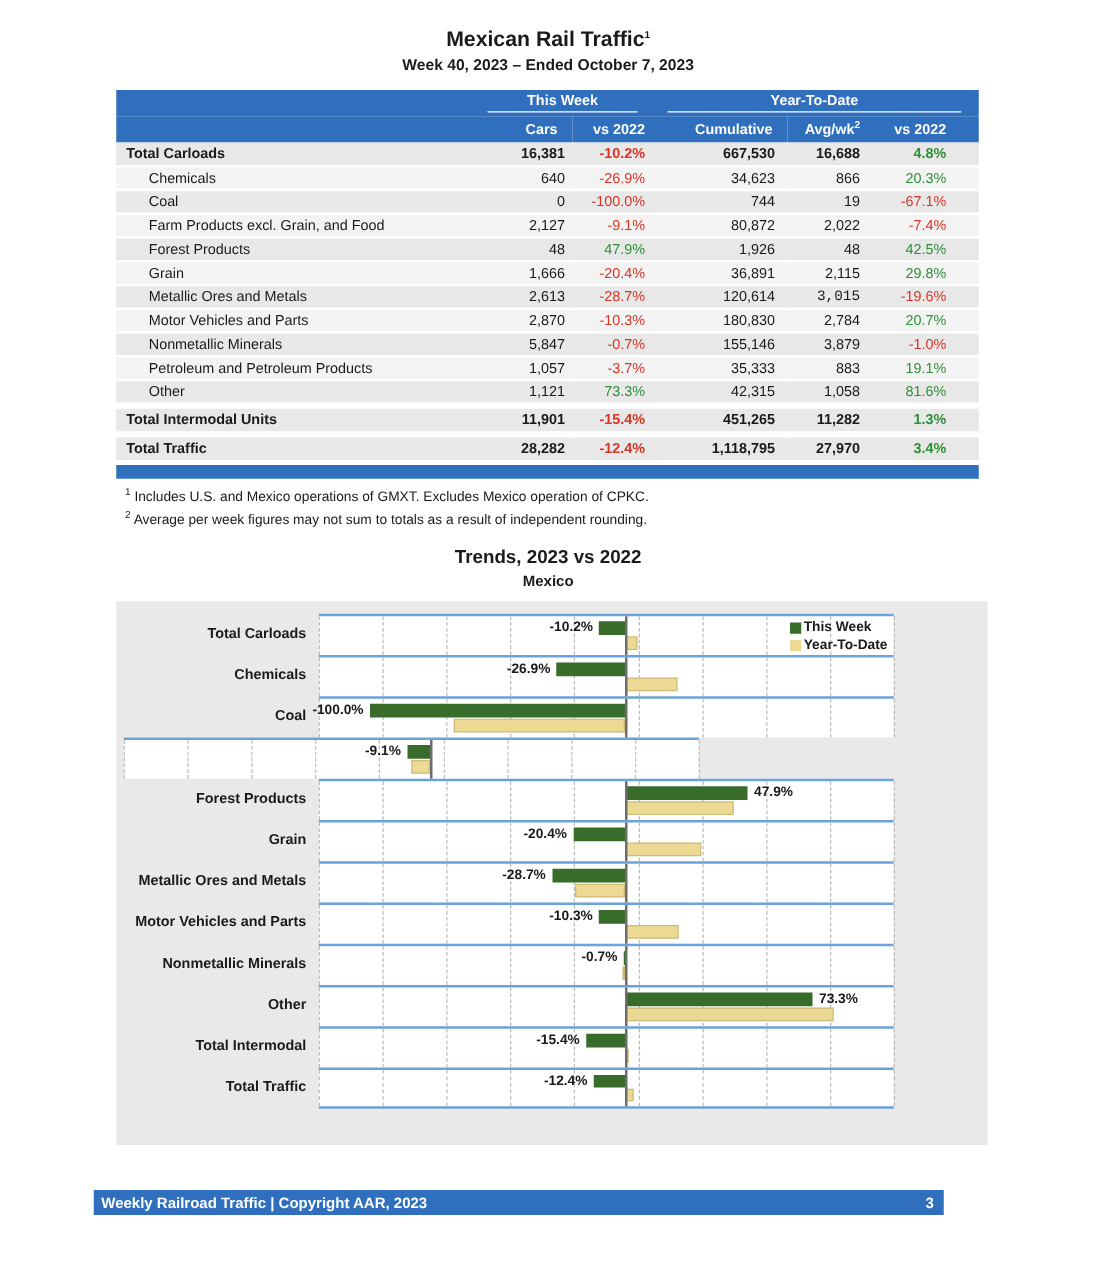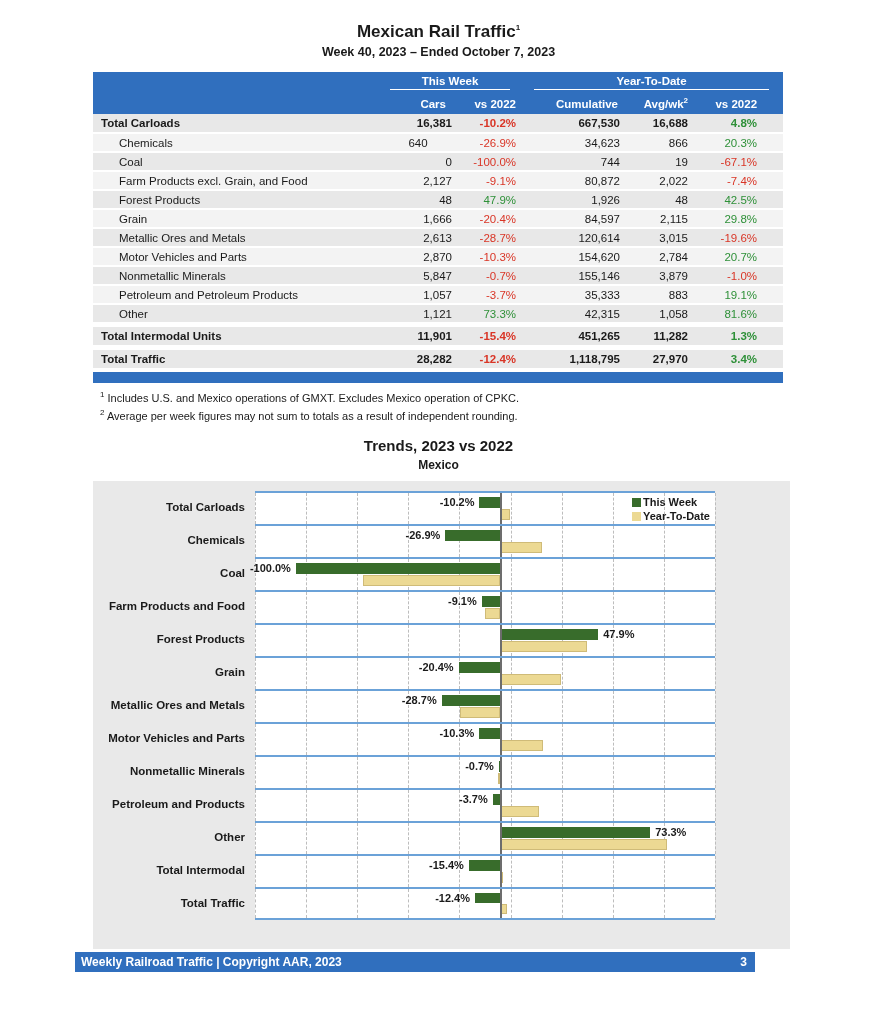--- a/index.html
+++ b/index.html
@@ -108,21 +108,21 @@
         <tr class="bold dark">
           <td class="lbl" style="padding-left: 8px;">Total Carloads</td>
           <td class="num" style="padding-right: 6px;">16,381</td>
           <td class="num neg" style="padding-right: 8px;">-10.2%</td>
           <td class="num" style="padding-right: 10px;">667,530</td>
           <td class="num" style="padding-right: 8px;">16,688</td>
           <td class="num pos" style="padding-right: 26px;">4.8%</td>
         </tr>
         <tr class="light">
           <td class="lbl" style="padding-left: 26px;">Chemicals</td>
-          <td class="num" style="padding-right: 6px; text-align: center;">640</td>
+          <td class="num" style="padding-right: 6px;">640</td>
           <td class="num neg" style="padding-right: 8px;">-26.9%</td>
           <td class="num" style="padding-right: 10px;">34,623</td>
           <td class="num" style="padding-right: 8px;">866</td>
           <td class="num pos" style="padding-right: 26px;">20.3%</td>
         </tr>
         <tr class="dark">
           <td class="lbl" style="padding-left: 26px;">Coal</td>
           <td class="num" style="padding-right: 6px;">0</td>
           <td class="num neg" style="padding-right: 8px;">-100.0%</td>
           <td class="num" style="padding-right: 10px;">744</td>
@@ -142,37 +142,37 @@
           <td class="num" style="padding-right: 6px;">48</td>
           <td class="num pos" style="padding-right: 8px;">47.9%</td>
           <td class="num" style="padding-right: 10px;">1,926</td>
           <td class="num" style="padding-right: 8px;">48</td>
           <td class="num pos" style="padding-right: 26px;">42.5%</td>
         </tr>
         <tr class="light">
           <td class="lbl" style="padding-left: 26px;">Grain</td>
           <td class="num" style="padding-right: 6px;">1,666</td>
           <td class="num neg" style="padding-right: 8px;">-20.4%</td>
-          <td class="num" style="padding-right: 10px;">84,597</td>
+          <td class="num" style="padding-right: 10px;">36,891</td>
           <td class="num" style="padding-right: 8px;">2,115</td>
           <td class="num pos" style="padding-right: 26px;">29.8%</td>
         </tr>
         <tr class="dark">
           <td class="lbl" style="padding-left: 26px;">Metallic Ores and Metals</td>
           <td class="num" style="padding-right: 6px;">2,613</td>
           <td class="num neg" style="padding-right: 8px;">-28.7%</td>
           <td class="num" style="padding-right: 10px;">120,614</td>
-          <td class="num" style="padding-right: 8px;">3,015</td>
+          <td class="num" style="padding-right: 8px; font-family: Liberation Mono, monospace;">3,015</td>
           <td class="num neg" style="padding-right: 26px;">-19.6%</td>
         </tr>
         <tr class="light">
           <td class="lbl" style="padding-left: 26px;">Motor Vehicles and Parts</td>
           <td class="num" style="padding-right: 6px;">2,870</td>
           <td class="num neg" style="padding-right: 8px;">-10.3%</td>
-          <td class="num" style="padding-right: 10px;">154,620</td>
+          <td class="num" style="padding-right: 10px;">180,830</td>
           <td class="num" style="padding-right: 8px;">2,784</td>
           <td class="num pos" style="padding-right: 26px;">20.7%</td>
         </tr>
         <tr class="dark">
           <td class="lbl" style="padding-left: 26px;">Nonmetallic Minerals</td>
           <td class="num" style="padding-right: 6px;">5,847</td>
           <td class="num neg" style="padding-right: 8px;">-0.7%</td>
           <td class="num" style="padding-right: 10px;">155,146</td>
           <td class="num" style="padding-right: 8px;">3,879</td>
           <td class="num neg" style="padding-right: 26px;">-1.0%</td>
@@ -291,21 +291,20 @@
           <div class="gridline" style="left: 77.7778%;"></div>
           <div class="gridline" style="left: 88.8889%;"></div>
           <div class="gridline" style="left: 100%;"></div>
           <div class="zero-line" style="left: 53.3333%;"></div>
           <div class="bar-tw" style="background: rgb(56, 108, 43); left: 8.88889%; width: 44.4444%;"></div>
           <div class="bar-ytd" style="background: rgb(236, 217, 147); left: 23.5111%; width: 29.8222%;"></div>
           <div class="bar-label" style="right: calc(91.1111% + 5px);">-100.0%</div>
         </div>
       </div>
       <div class="chart-row">
-        <div class="chart-ylabel">Farm Products and Food</div>
         <div class="chart-band">
           <div class="gridline" style="left: 0%;"></div>
           <div class="gridline" style="left: 11.1111%;"></div>
           <div class="gridline" style="left: 22.2222%;"></div>
           <div class="gridline" style="left: 33.3333%;"></div>
           <div class="gridline" style="left: 44.4444%;"></div>
           <div class="gridline" style="left: 55.5556%;"></div>
           <div class="gridline" style="left: 66.6667%;"></div>
           <div class="gridline" style="left: 77.7778%;"></div>
           <div class="gridline" style="left: 88.8889%;"></div>
@@ -402,39 +401,20 @@
           <div class="gridline" style="left: 44.4444%;"></div>
           <div class="gridline" style="left: 55.5556%;"></div>
           <div class="gridline" style="left: 66.6667%;"></div>
           <div class="gridline" style="left: 77.7778%;"></div>
           <div class="gridline" style="left: 88.8889%;"></div>
           <div class="gridline" style="left: 100%;"></div>
           <div class="zero-line" style="left: 53.3333%;"></div>
           <div class="bar-tw" style="background: rgb(56, 108, 43); left: 53.0222%; width: 0.311111%;"></div>
           <div class="bar-ytd" style="background: rgb(236, 217, 147); left: 52.8889%; width: 0.444444%;"></div>
           <div class="bar-label" style="right: calc(46.9778% + 5px);">-0.7%</div>
-        </div>
-      </div>
-      <div class="chart-row">
-        <div class="chart-ylabel">Petroleum and Products</div>
-        <div class="chart-band">
-          <div class="gridline" style="left: 0%;"></div>
-          <div class="gridline" style="left: 11.1111%;"></div>
-          <div class="gridline" style="left: 22.2222%;"></div>
-          <div class="gridline" style="left: 33.3333%;"></div>
-          <div class="gridline" style="left: 44.4444%;"></div>
-          <div class="gridline" style="left: 55.5556%;"></div>
-          <div class="gridline" style="left: 66.6667%;"></div>
-          <div class="gridline" style="left: 77.7778%;"></div>
-          <div class="gridline" style="left: 88.8889%;"></div>
-          <div class="gridline" style="left: 100%;"></div>
-          <div class="zero-line" style="left: 53.3333%;"></div>
-          <div class="bar-tw" style="background: rgb(56, 108, 43); left: 51.6889%; width: 1.64444%;"></div>
-          <div class="bar-ytd" style="background: rgb(236, 217, 147); left: 53.3333%; width: 8.48889%;"></div>
-          <div class="bar-label" style="right: calc(48.3111% + 5px);">-3.7%</div>
         </div>
       </div>
       <div class="chart-row">
         <div class="chart-ylabel">Other</div>
         <div class="chart-band">
           <div class="gridline" style="left: 0%;"></div>
           <div class="gridline" style="left: 11.1111%;"></div>
           <div class="gridline" style="left: 22.2222%;"></div>
           <div class="gridline" style="left: 33.3333%;"></div>
           <div class="gridline" style="left: 44.4444%;"></div>

